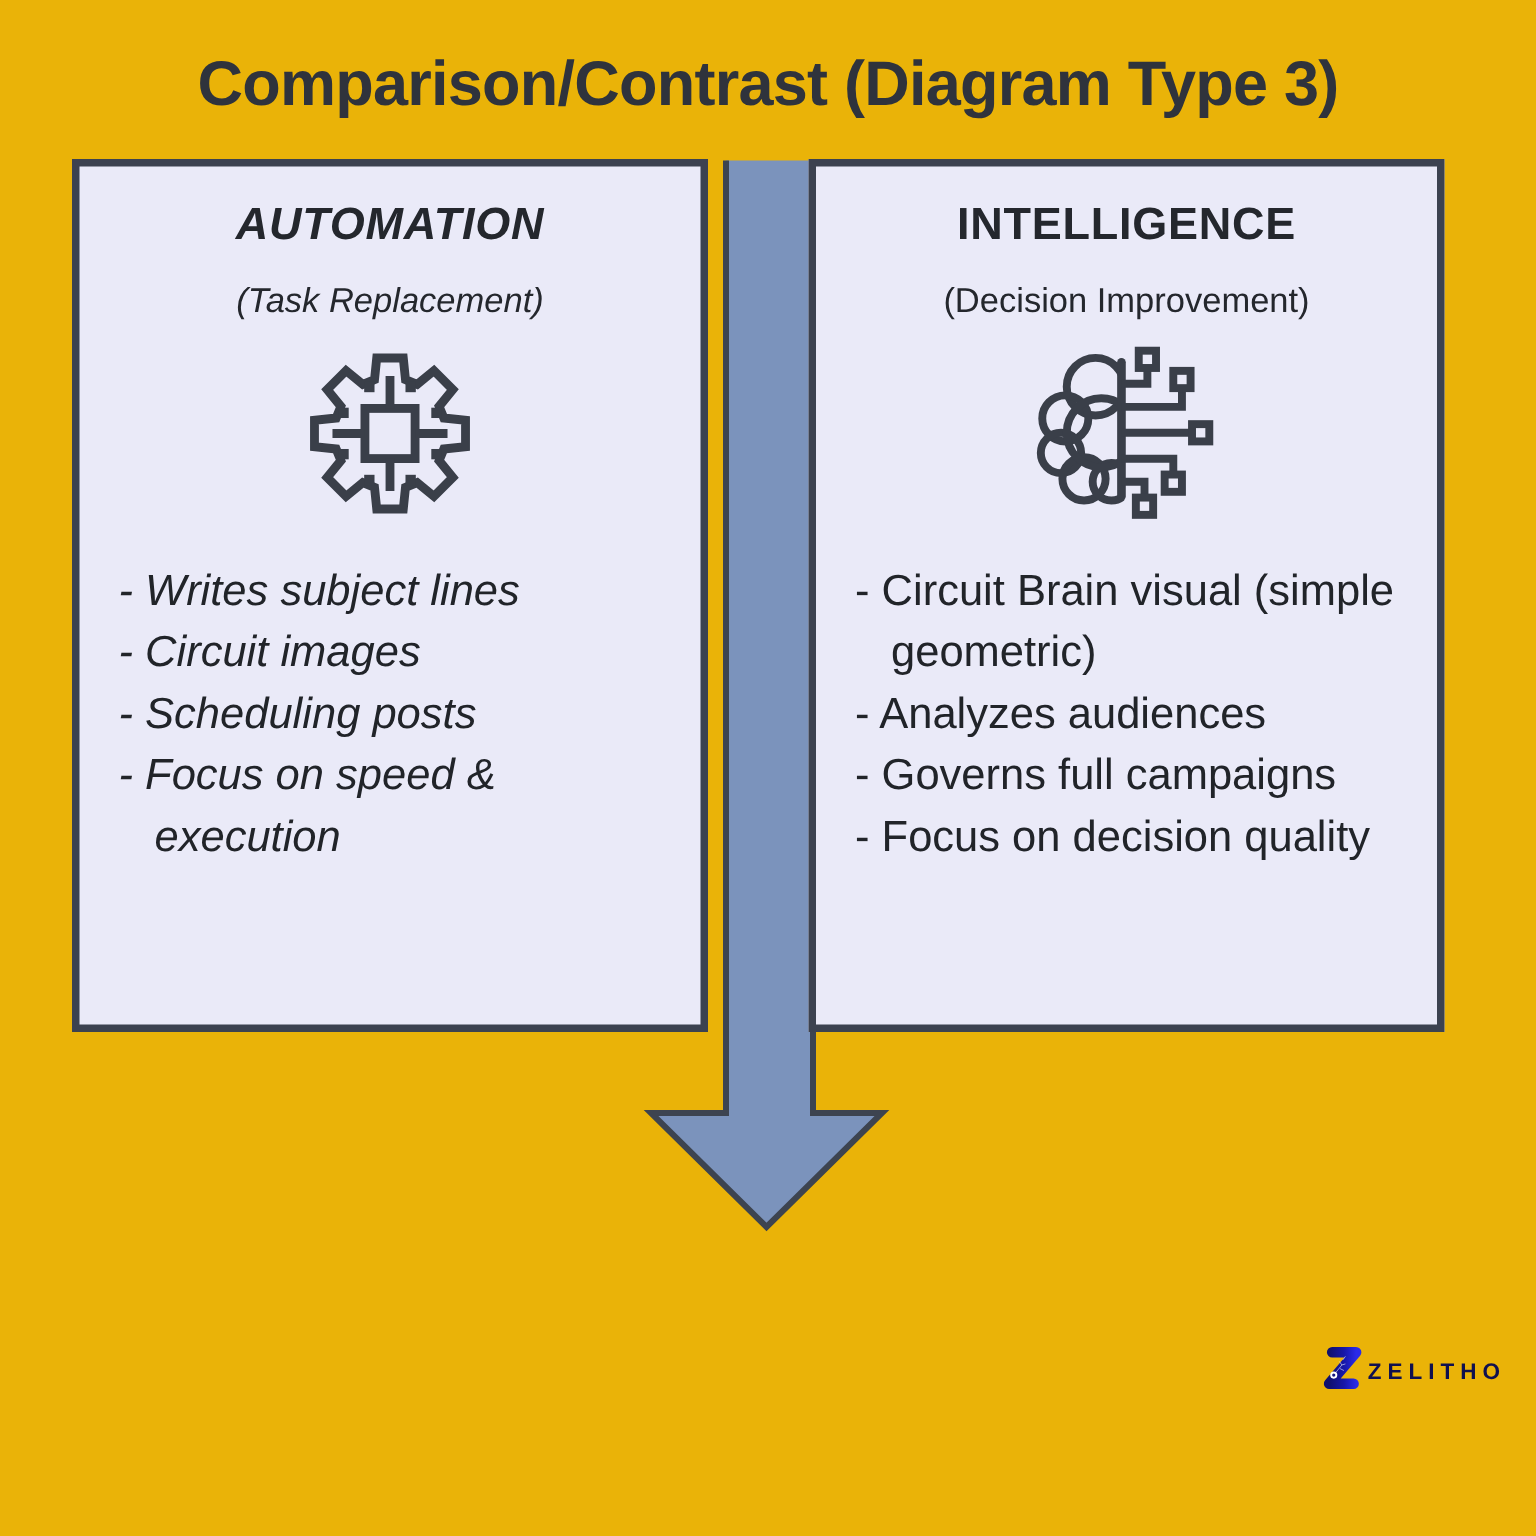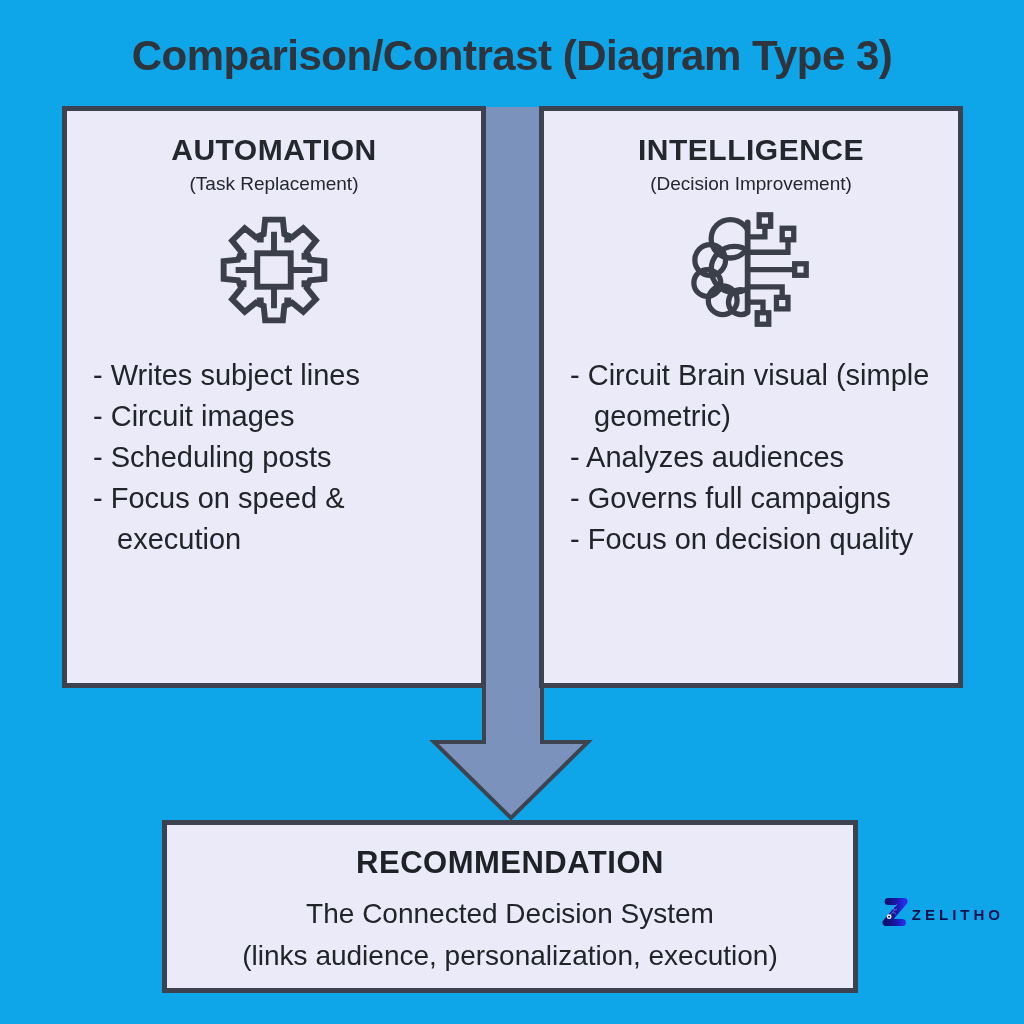--- a/index.html
+++ b/index.html
@@ -1,35 +1,35 @@
 <!DOCTYPE html>
 <html><head>
 <meta charset="utf-8">
 <style>
   html,body{margin:0;padding:0;}
   body{font-family:"Liberation Sans", sans-serif; background:#cfcfe0;}
   .canvas{
     position:relative; width:1024px; height:1024px; margin:0 auto;
-    background:#0ea5e9; overflow:hidden; color:#26292f;
+    background:#eab308; overflow:hidden; color:#26292f;
   }
   .title{
     position:absolute; left:0; top:32px; width:1024px;
     text-align:center; font-size:42px; font-weight:bold;
     letter-spacing:-0.5px; color:#2f333c;
   }
   .arrow-svg{position:absolute; left:0; top:0; z-index:0;}
   .compare-box{
     position:absolute; top:106px; width:414px; height:572px;
     background:#eaeaf8; border:5px solid #3c4250; z-index:1;
     display:flex; flex-direction:column; align-items:center;
   }
-  .box-left{left:62px;}
+  .box-left{left:48px;font-style:italic;}
   .box-right{left:539px;}
   .box-heading{margin-top:22px; font-size:30px; font-weight:bold; letter-spacing:0.5px; color:#24272d;}
-  .box-subheading{margin-top:6px; font-size:19px; color:#24272d;}
+  .box-subheading{margin-top:20px; font-size:23px; color:#24272d;}
   .box-icon{margin-top:14px; height:122px; display:flex; align-items:center; justify-content:center;}
   .bullet-list{
     margin-top:24px; align-self:stretch;
     padding:0 6px 0 26px; font-size:29px; line-height:41px; color:#212429;
   }
   .bullet-item{padding-left:24px; text-indent:-24px;}
   .rec-box{
     position:absolute; left:162px; top:820px; width:686px; height:163px;
     background:#eaeaf8; border:5px solid #3c4250; z-index:1;
     display:flex; flex-direction:column; align-items:center; text-align:center;
@@ -119,27 +119,20 @@
       </svg>
     </div>
     <div class="bullet-list">
       <div class="bullet-item">- Circuit Brain visual (simple geometric)</div>
       <div class="bullet-item">- Analyzes audiences</div>
       <div class="bullet-item">- Governs full campaigns</div>
       <div class="bullet-item">- Focus on decision quality</div>
     </div>
   </div>
 
-  <div class="rec-box">
-    <div class="rec-heading">RECOMMENDATION</div>
-    <div class="rec-body">
-      <div>The Connected Decision System</div>
-      <div>(links audience, personalization, execution)</div>
-    </div>
-  </div>
 
   <div class="brand">
     <svg width="104" height="104" viewBox="0 0 100 100">
       <defs>
         <linearGradient id="zg" x1="0" y1="0" x2="1" y2="0">
           <stop offset="0" stop-color="#10106e"></stop>
           <stop offset="0.55" stop-color="#1717a8"></stop>
           <stop offset="1" stop-color="#2a2ae8"></stop>
         </linearGradient>
       </defs>

